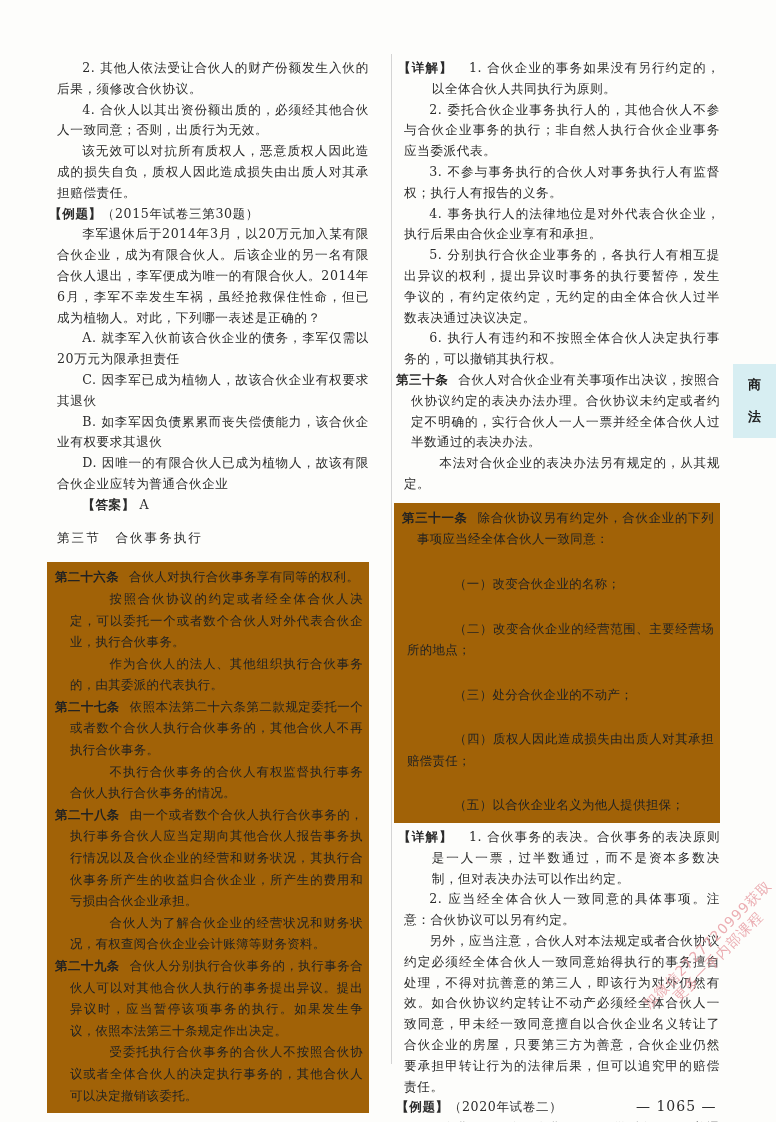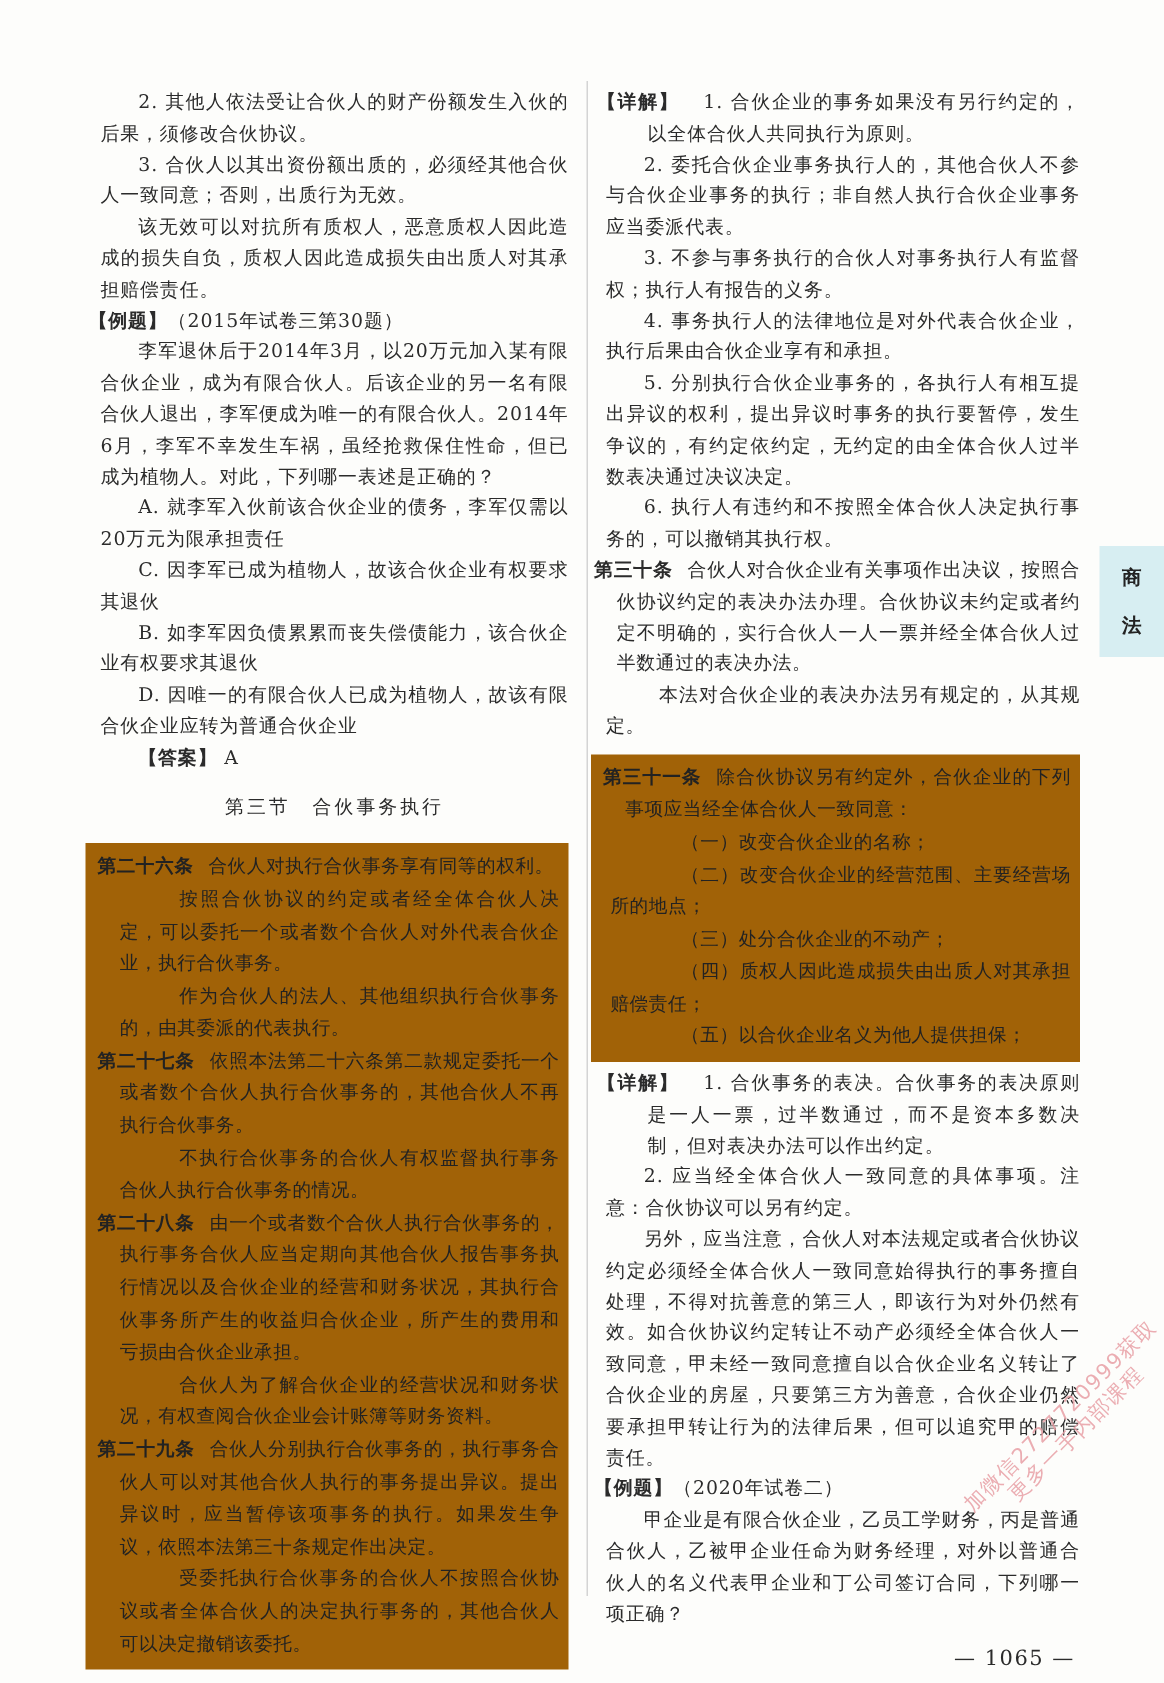--- a/index.html
+++ b/index.html
@@ -1,39 +1,39 @@
 <!DOCTYPE html>
 <html><head>
 <meta charset="utf-8">
 <style>
   html, body { margin:0; padding:0; }
   body {
     width:776px; height:1122px; background:#fdfdfb; position:relative; overflow:hidden;
     font-family:"DejaVu Serif","Liberation Serif",serif; color:#2b2b2b;
   }
   .col { position:absolute; top:58px; font-size:12.6px; line-height:20.8px; }
-  .col.left { left:67px; width:312px; }
+  .col.left { left:57px; width:312px; }
   .col.right { left:404px; width:316px; }
   .divider { position:absolute; left:391px; top:54px; width:1px; height:1010px; background:#d4d4d4; }
   p { margin:0; text-align:justify; letter-spacing:0.6px; }
   .ind { text-indent:2em; }
   .tag { font-family:"DejaVu Sans","Liberation Sans",sans-serif; font-weight:bold; margin-left:-8px; }
   .exam-ref { margin-left:0; }
   .answer { margin-left:2em; }
   .answer .tag { margin-left:0; }
-  .section-title { text-align:center; margin:12px 0 14px 0; letter-spacing:2px; }
+  .section-title { margin:12px 0 14px 0; letter-spacing:2px; }
   .box {
     background:#a16207; margin-left:-10px; padding:5px 6px 6px 8px;
     font-family:Liberation Sans, sans-serif; font-size:12.4px; line-height:21.6px; color:#222;
   }
   .box p { letter-spacing:0.4px; }
   .article { padding-left:1.2em; text-indent:-1.2em; }
   .art-no { font-weight:bold; margin-right:10px; }
   .box .ind { padding-left:1.2em; text-indent:3.2em; }
-  .box .item { padding-left:0.4em; text-indent:3.8em; }
+  .box .item { padding-left:0.4em; text-indent:3.8em;margin-top:23px; }
   .hang { padding-left:2.2em; text-indent:-2.2em; }
   .hang .tag { margin-left:-6px; margin-right:16px; }
   .plain-article { font-family:Liberation Serif, serif; padding-left:1.2em; text-indent:-1.2em; letter-spacing:0.4px; margin-left:-8px; }
   .plain-ind { font-family:"DejaVu Sans","Liberation Sans",sans-serif; text-indent:2.8em; letter-spacing:0.4px; }
   .side-tab {
     position:absolute; left:733px; top:364px; width:43px; height:74px; background:#d7eef2;
     display:flex; flex-direction:column; align-items:center; justify-content:center;
     font-family:"DejaVu Sans","Liberation Sans",sans-serif; font-weight:bold; font-size:13px; color:#222; gap:14px;
   }
   .page-num { position:absolute; left:636px; top:1098px; font-size:14px; letter-spacing:1px; }
@@ -44,21 +44,21 @@
   }
   .watermark div { letter-spacing:1px; }
 </style>
 </head>
 <body>
 
 <div class="divider"></div>
 
 <div class="col left">
   <p class="ind">2. 其他人依法受让合伙人的财产份额发生入伙的后果，须修改合伙协议。</p>
-  <p class="ind">3. 合伙人以其出资份额出质的，必须经其他合伙人一致同意；否则，出质行为无效。</p>
+  <p class="ind">4. 合伙人以其出资份额出质的，必须经其他合伙人一致同意；否则，出质行为无效。</p>
   <p class="ind">该无效可以对抗所有质权人，恶意质权人因此造成的损失自负，质权人因此造成损失由出质人对其承担赔偿责任。</p>
 
   <p>
     <span class="tag">【例题】</span><span class="exam-ref">（2015年试卷三第30题）</span>
   </p>
   <p class="ind">李军退休后于2014年3月，以20万元加入某有限合伙企业，成为有限合伙人。后该企业的另一名有限合伙人退出，李军便成为唯一的有限合伙人。2014年6月，李军不幸发生车祸，虽经抢救保住性命，但已成为植物人。对此，下列哪一表述是正确的？</p>
   <p class="ind">A. 就李军入伙前该合伙企业的债务，李军仅需以20万元为限承担责任</p>
   <p class="ind">C. 因李军已成为植物人，故该合伙企业有权要求其退伙</p>
   <p class="ind">B. 如李军因负债累累而丧失偿债能力，该合伙企业有权要求其退伙</p>
   <p class="ind">D. 因唯一的有限合伙人已成为植物人，故该有限合伙企业应转为普通合伙企业</p>

